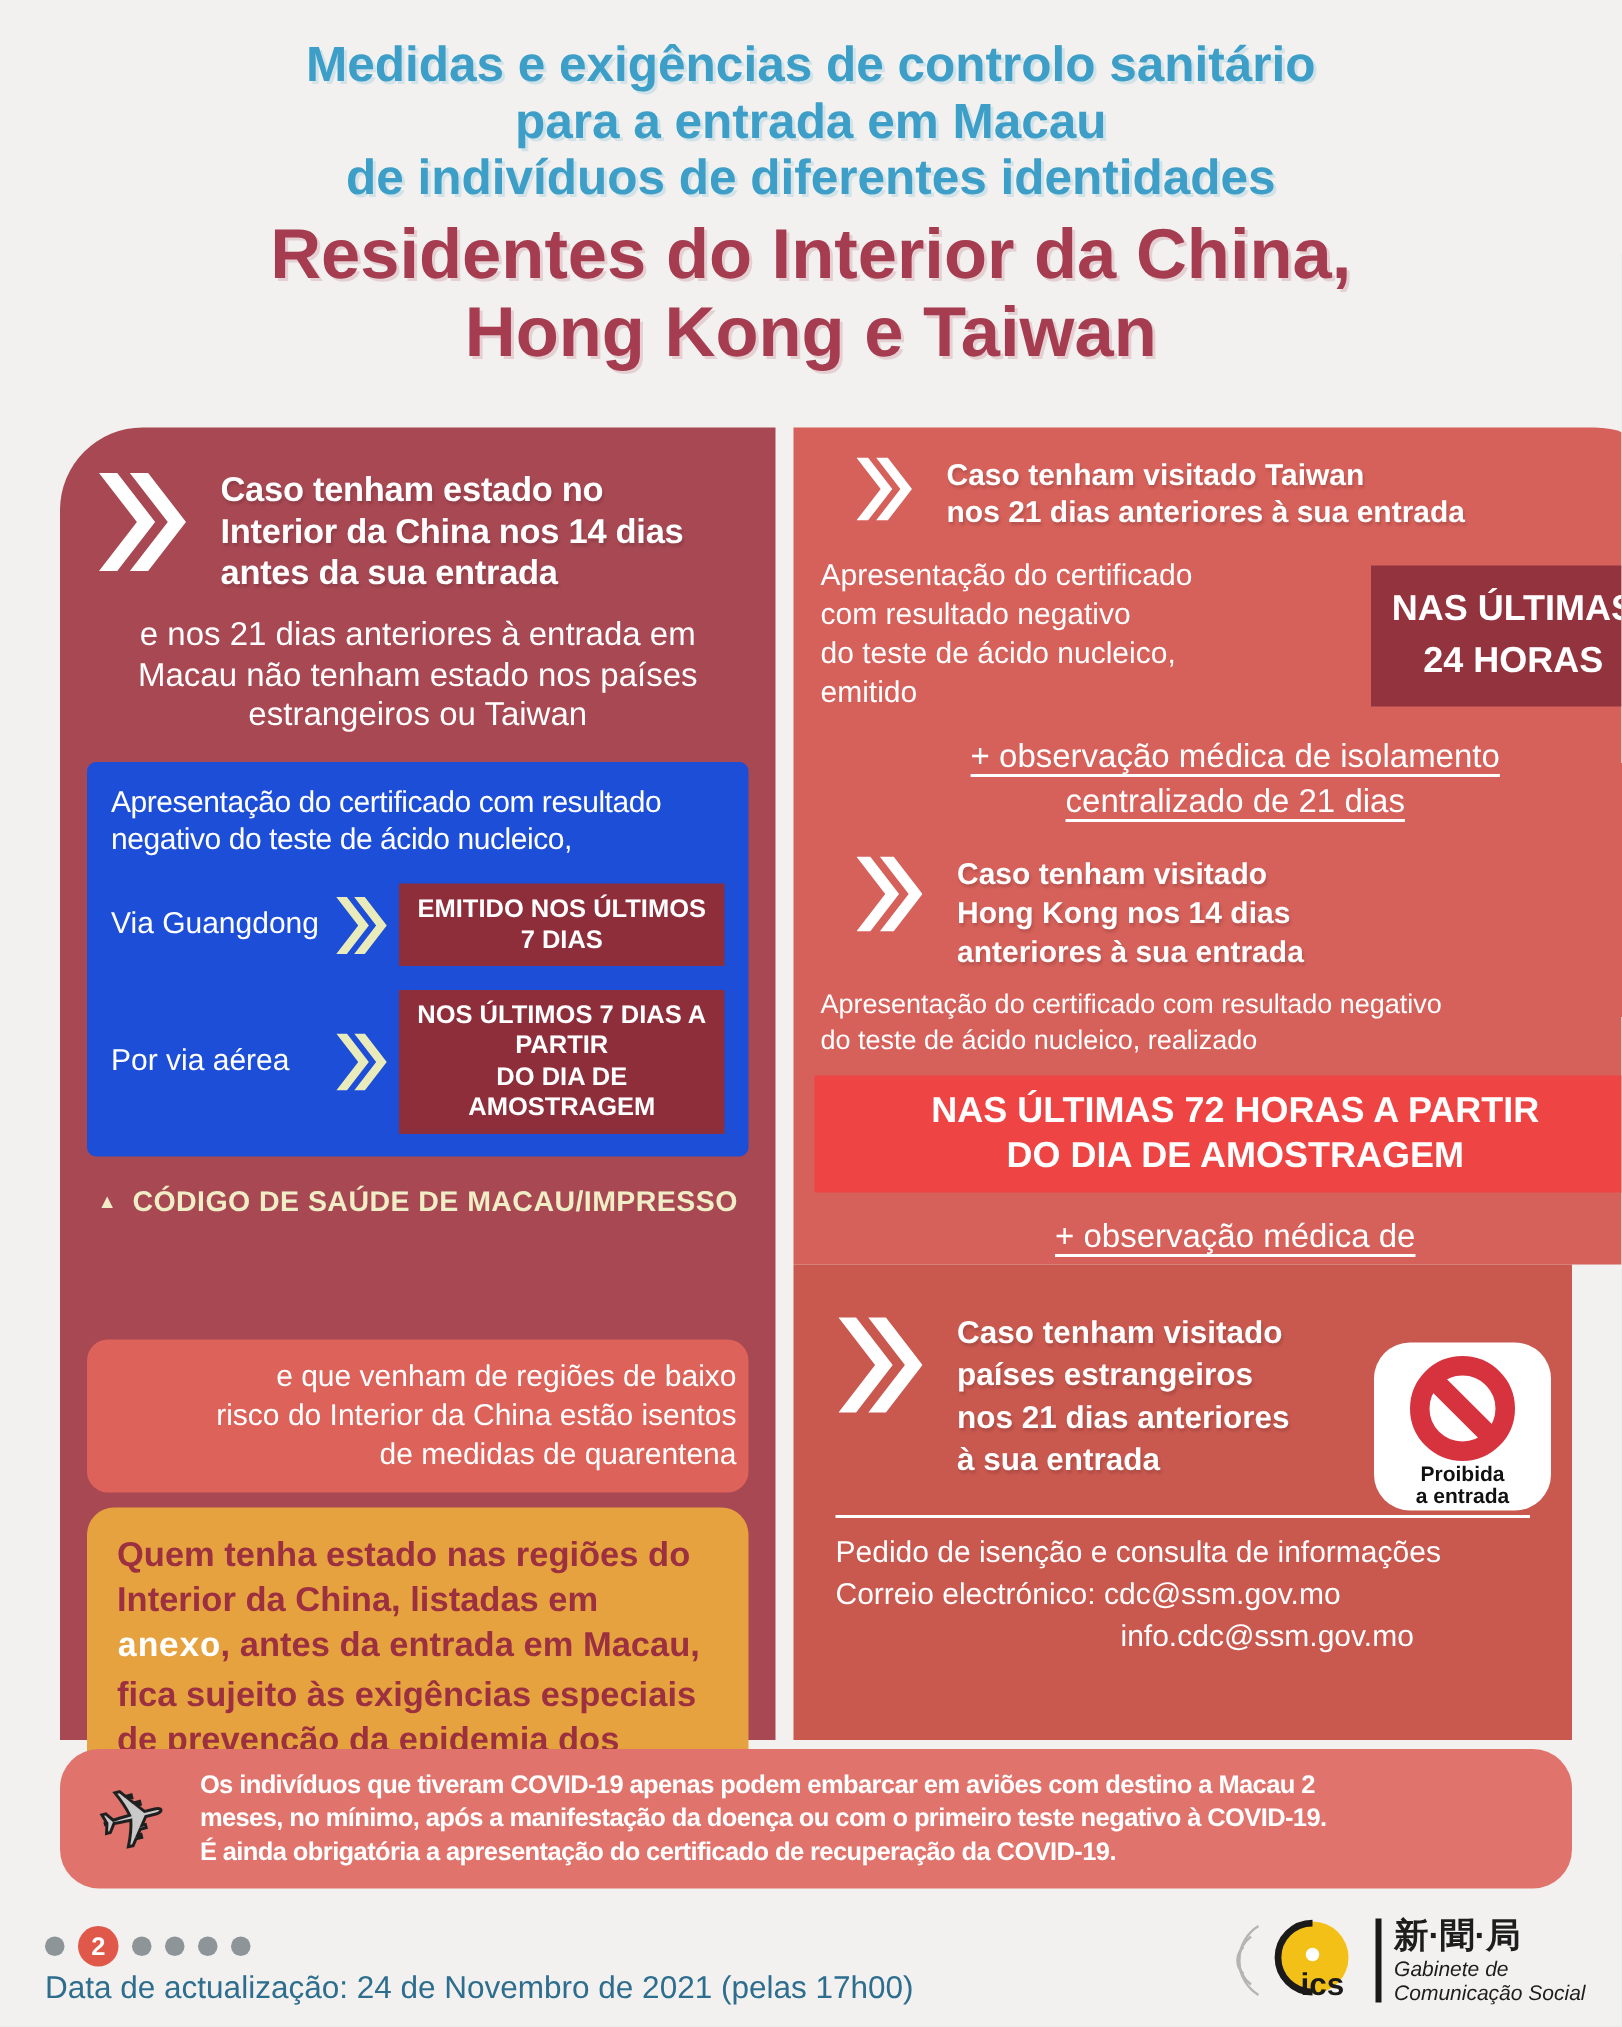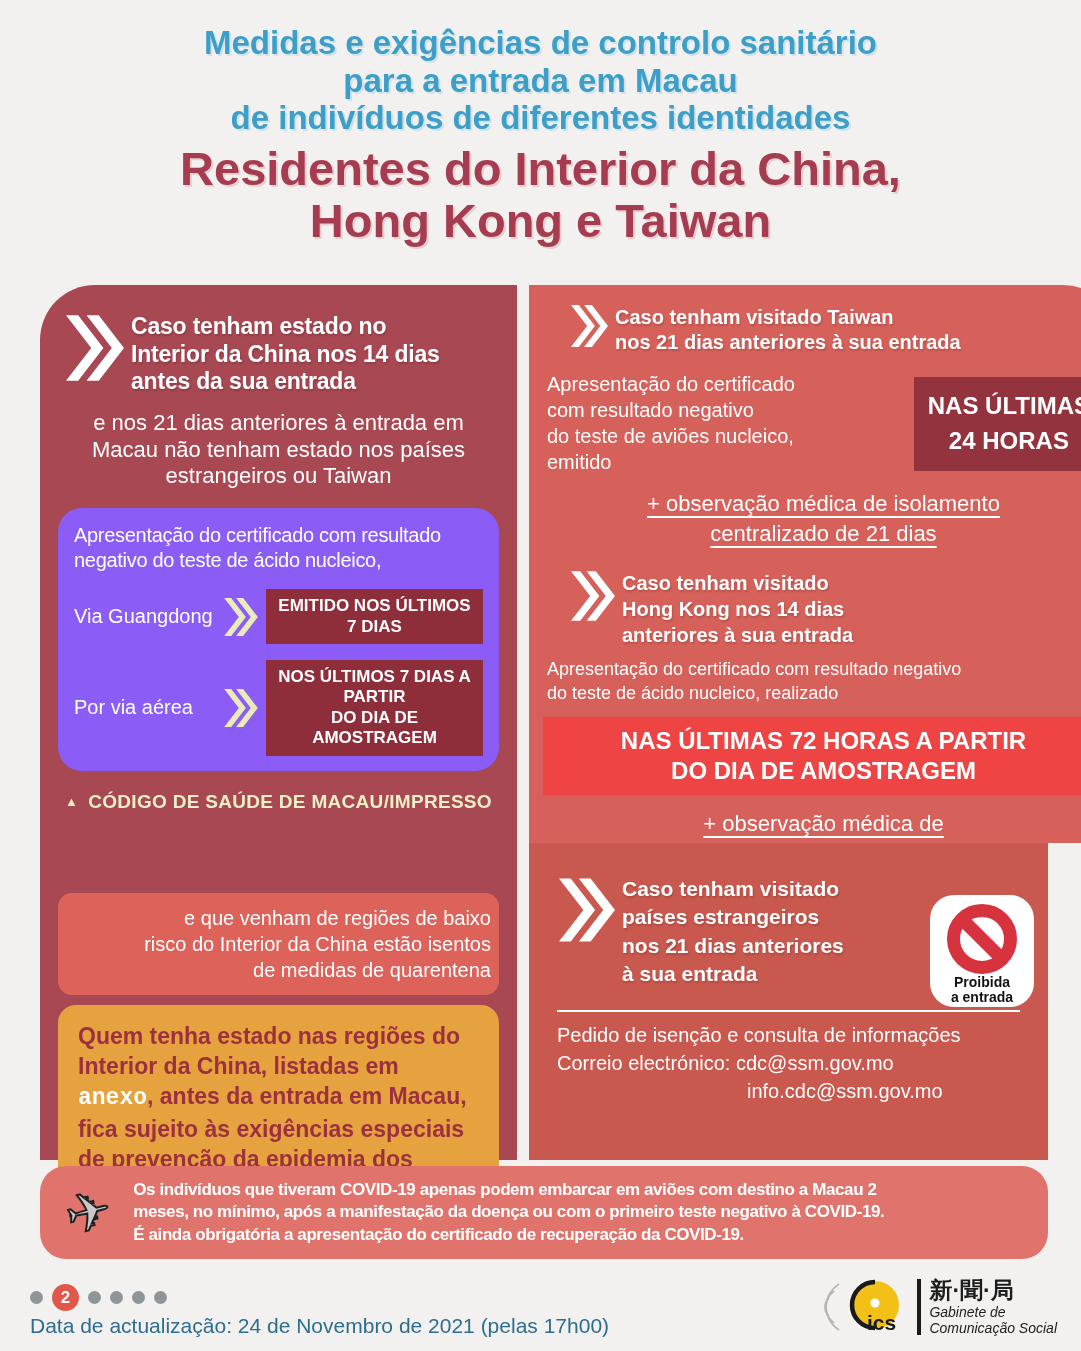--- a/index.html
+++ b/index.html
@@ -21,27 +21,27 @@
   }
   
   .card { position:absolute; color:#fff; }
   .left-card  { left:40px;  top:285px; width:477px; height:875px; background:#a84853; border-radius:55px 0 0 0; }
   .rt-card    { left:529px; top:285px; width:589px; height:558px; background:#d6605a; border-radius:0 55px 0 0; }
   .rb-card    { left:529px; top:843px; width:519px; height:317px; background:#c9584f; }
   .note-card  { left:40px;  top:1166px; width:1008px; height:93px; background:#e0746d; border-radius:26px;
                 display:flex; align-items:center; padding:0 26px; }
   .chev { fill:#fff; flex:none; }
   .chev-pale { fill:#e9ecba; flex:none; }
-  .head-row { display:flex; gap:7px; align-items:flex-start; }
+  .head-row { display:flex; gap:23px; align-items:flex-start; }
   .bold-head { font-weight:bold; white-space:pre-line; text-shadow:1px 2px 2px rgba(0,0,0,.15); }
   
   .lc-head { padding:24px 10px 0 26px; }
   .lc-head .bold-head { font-size:23px; line-height:1.2; letter-spacing:-.2px; padding-top:4px; }
   .lc-sub { margin-top:14px; text-align:center; font-size:22px; line-height:1.22; white-space:pre-line; }
-  .orange-box { margin:18px 18px 0; background:#8b5cf6; border-radius:24px; padding:15px 16px; }
+  .orange-box { margin:18px 18px 0; background:#1d4ed8; border-radius:6px; padding:15px 16px; }
   .ob-intro { font-size:20px; line-height:1.25; white-space:pre-line; letter-spacing:-.3px; }
   .ob-row { display:flex; align-items:center; margin-top:16px; gap:8px; }
   .ob-label { font-size:20px; flex:none; width:142px; }
   .deep-box { background:#8e2e3a; color:#fff; font-weight:bold; font-size:17px;
               padding:7px 9px; text-align:center; line-height:1.2; white-space:pre-line; flex:1; }
   .lc-code { margin-top:20px; text-align:center; color:#efeec6; font-weight:bold; font-size:19px; letter-spacing:.3px; }
   .lc-code .tri { font-size:13px; vertical-align:2px; margin-right:10px; }
   .salmon-box { margin:80px 18px 0; background:#dd625a; border-radius:14px; padding:12px 8px;
                 text-align:right; font-size:20px; line-height:1.3; white-space:pre-line; }
   .orange-box2 { margin:10px 18px 0; background:#e5a23e; border-radius:18px; padding:16px 20px;
@@ -57,21 +57,21 @@
   .obs { margin-top:14px; text-align:center; font-size:22px; line-height:1.35;
          text-decoration:underline; text-underline-offset:5px; white-space:pre-line; }
   .rt-head2 { padding:20px 8px 0 42px; }
   .rt-head2 .bold-head { font-size:20px; line-height:1.3; padding-top:2px; }
   .rt-body2 { padding:10px 0 0 18px; font-size:18px; line-height:1.3; white-space:pre-line; }
   .rt-hl2 { margin:12px 14px 0; background:#ef4444; font-weight:bold; font-size:24px; line-height:1.25;
             text-align:center; padding:9px 4px; white-space:pre-line; }
   
   .rb-head { padding:30px 8px 0 30px; }
   .rb-head .bold-head { font-size:21px; line-height:1.35; padding-top:2px; }
-  .badge { position:absolute; top:52px; right:14px; width:104px; height:112px; background:#fff;
+  .badge { position:absolute; top:52px; right:14px; width:118px; height:112px; background:#fff;
            border-radius:24px; text-align:center; }
   .no-entry { width:70px; height:70px; margin:9px auto 1px; border:13px solid #d6333f;
               border-radius:50%; position:relative; background:#fff; }
   .no-entry .bar { position:absolute; top:50%; left:50%; width:48px; height:13px; background:#d6333f;
                    transform:translate(-50%,-50%) rotate(45deg); }
   .badge-label { color:#111; font-weight:bold; font-size:14px; line-height:1.1; white-space:pre-line; }
   .rb-divider { margin:22px 28px 0; border-top:2px solid #fff; }
   .rb-contact { padding:10px 28px 0; font-size:20px; line-height:1.38; }
   .rb-email2 { padding-left:190px; }
   
@@ -152,21 +152,21 @@
       <svg class="chev" width="37" height="46" viewBox="0 0 62 70">
         <polygon points="0,0 13,0 40,35 13,70 0,70 27,35"></polygon>
         <polygon points="22,0 35,0 62,35 35,70 22,70 49,35"></polygon>
       </svg>
       <div class="bold-head">Caso tenham visitado Taiwan
 nos 21 dias anteriores à sua entrada</div>
     </div>
     <div class="rt-row">
       <div class="rt-cert">Apresentação do certificado
 com resultado negativo
-do teste de aviões nucleico,
+do teste de ácido nucleico,
 emitido</div>
       <div class="rt-hl">NAS ÚLTIMAS
 24 HORAS</div>
     </div>
     <div class="obs">+ observação médica de isolamento
 centralizado de 21 dias</div>
 
     <div class="head-row rt-head2">
       <svg class="chev" width="44" height="56" viewBox="0 0 62 70">
         <polygon points="0,0 13,0 40,35 13,70 0,70 27,35"></polygon>

